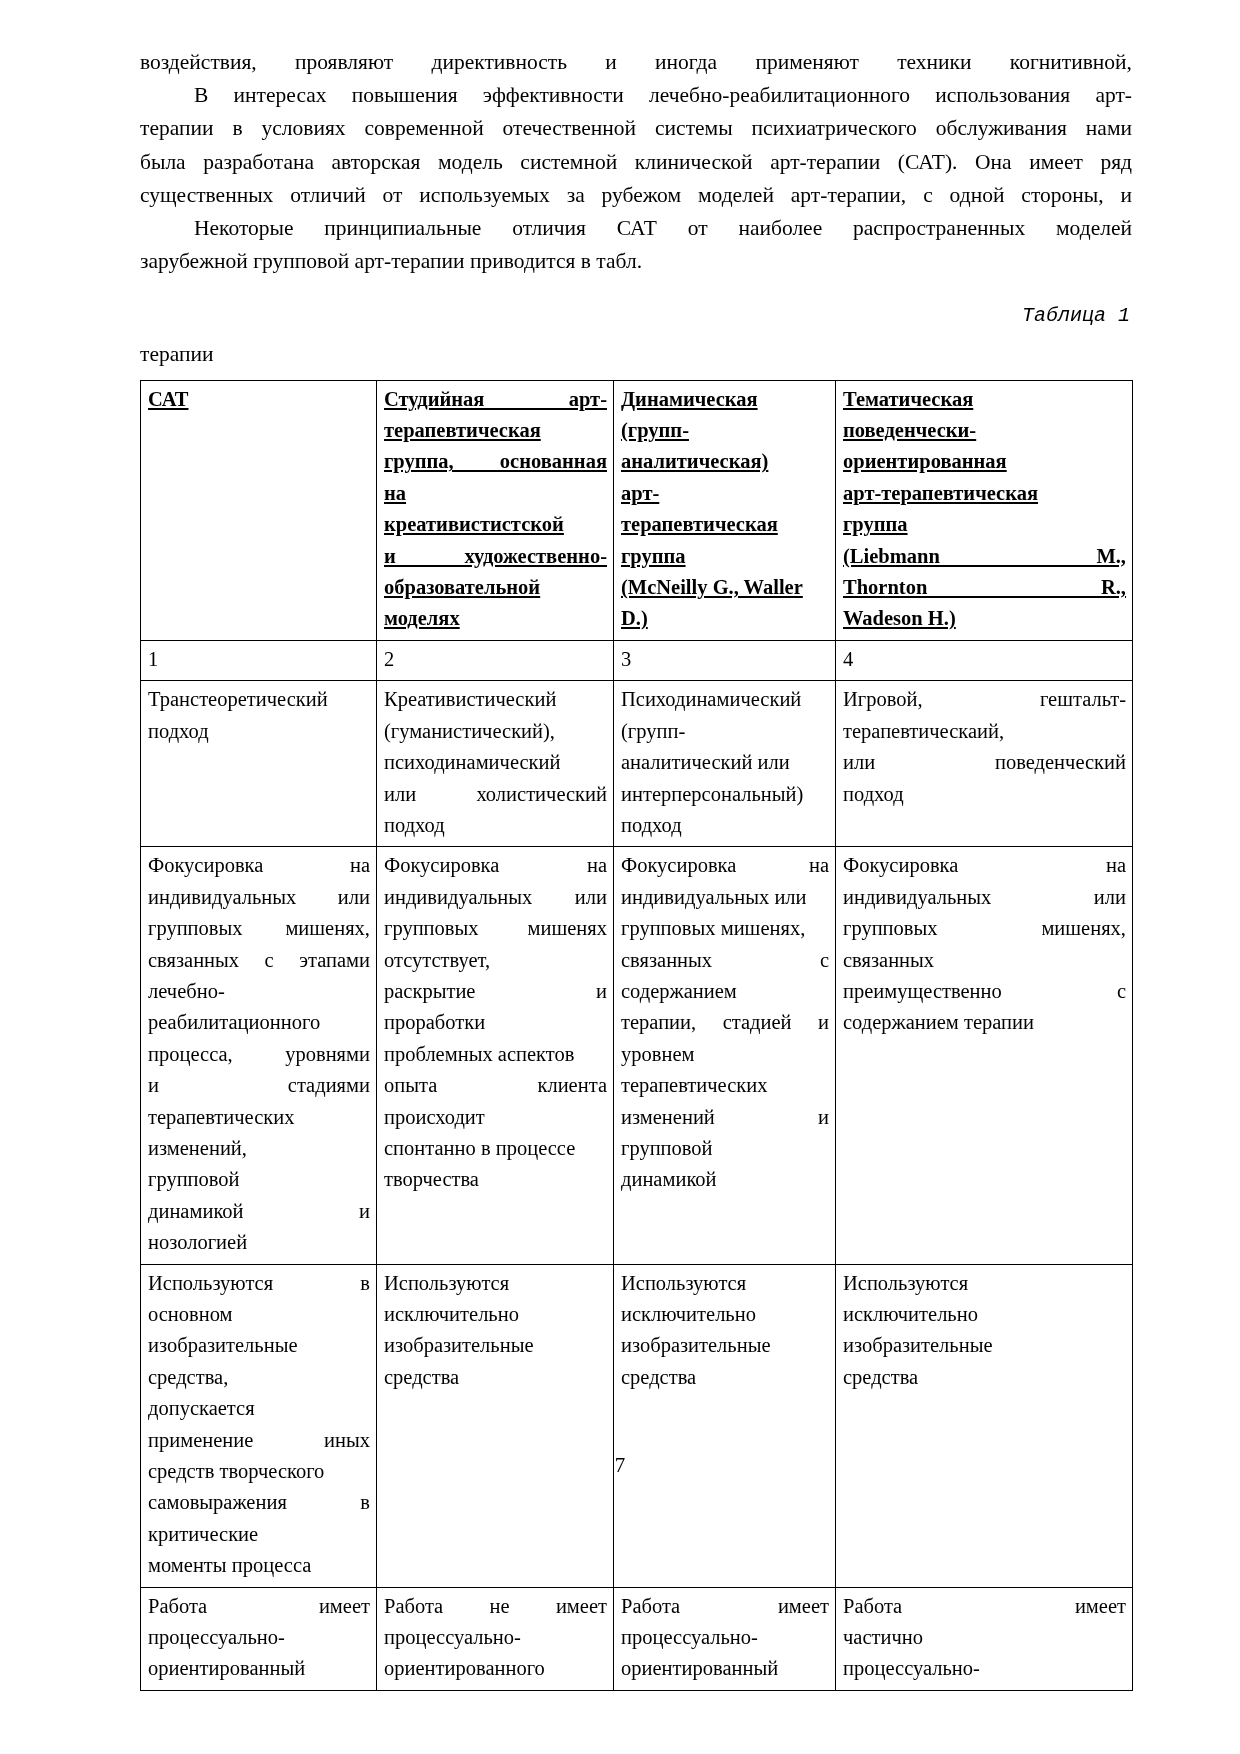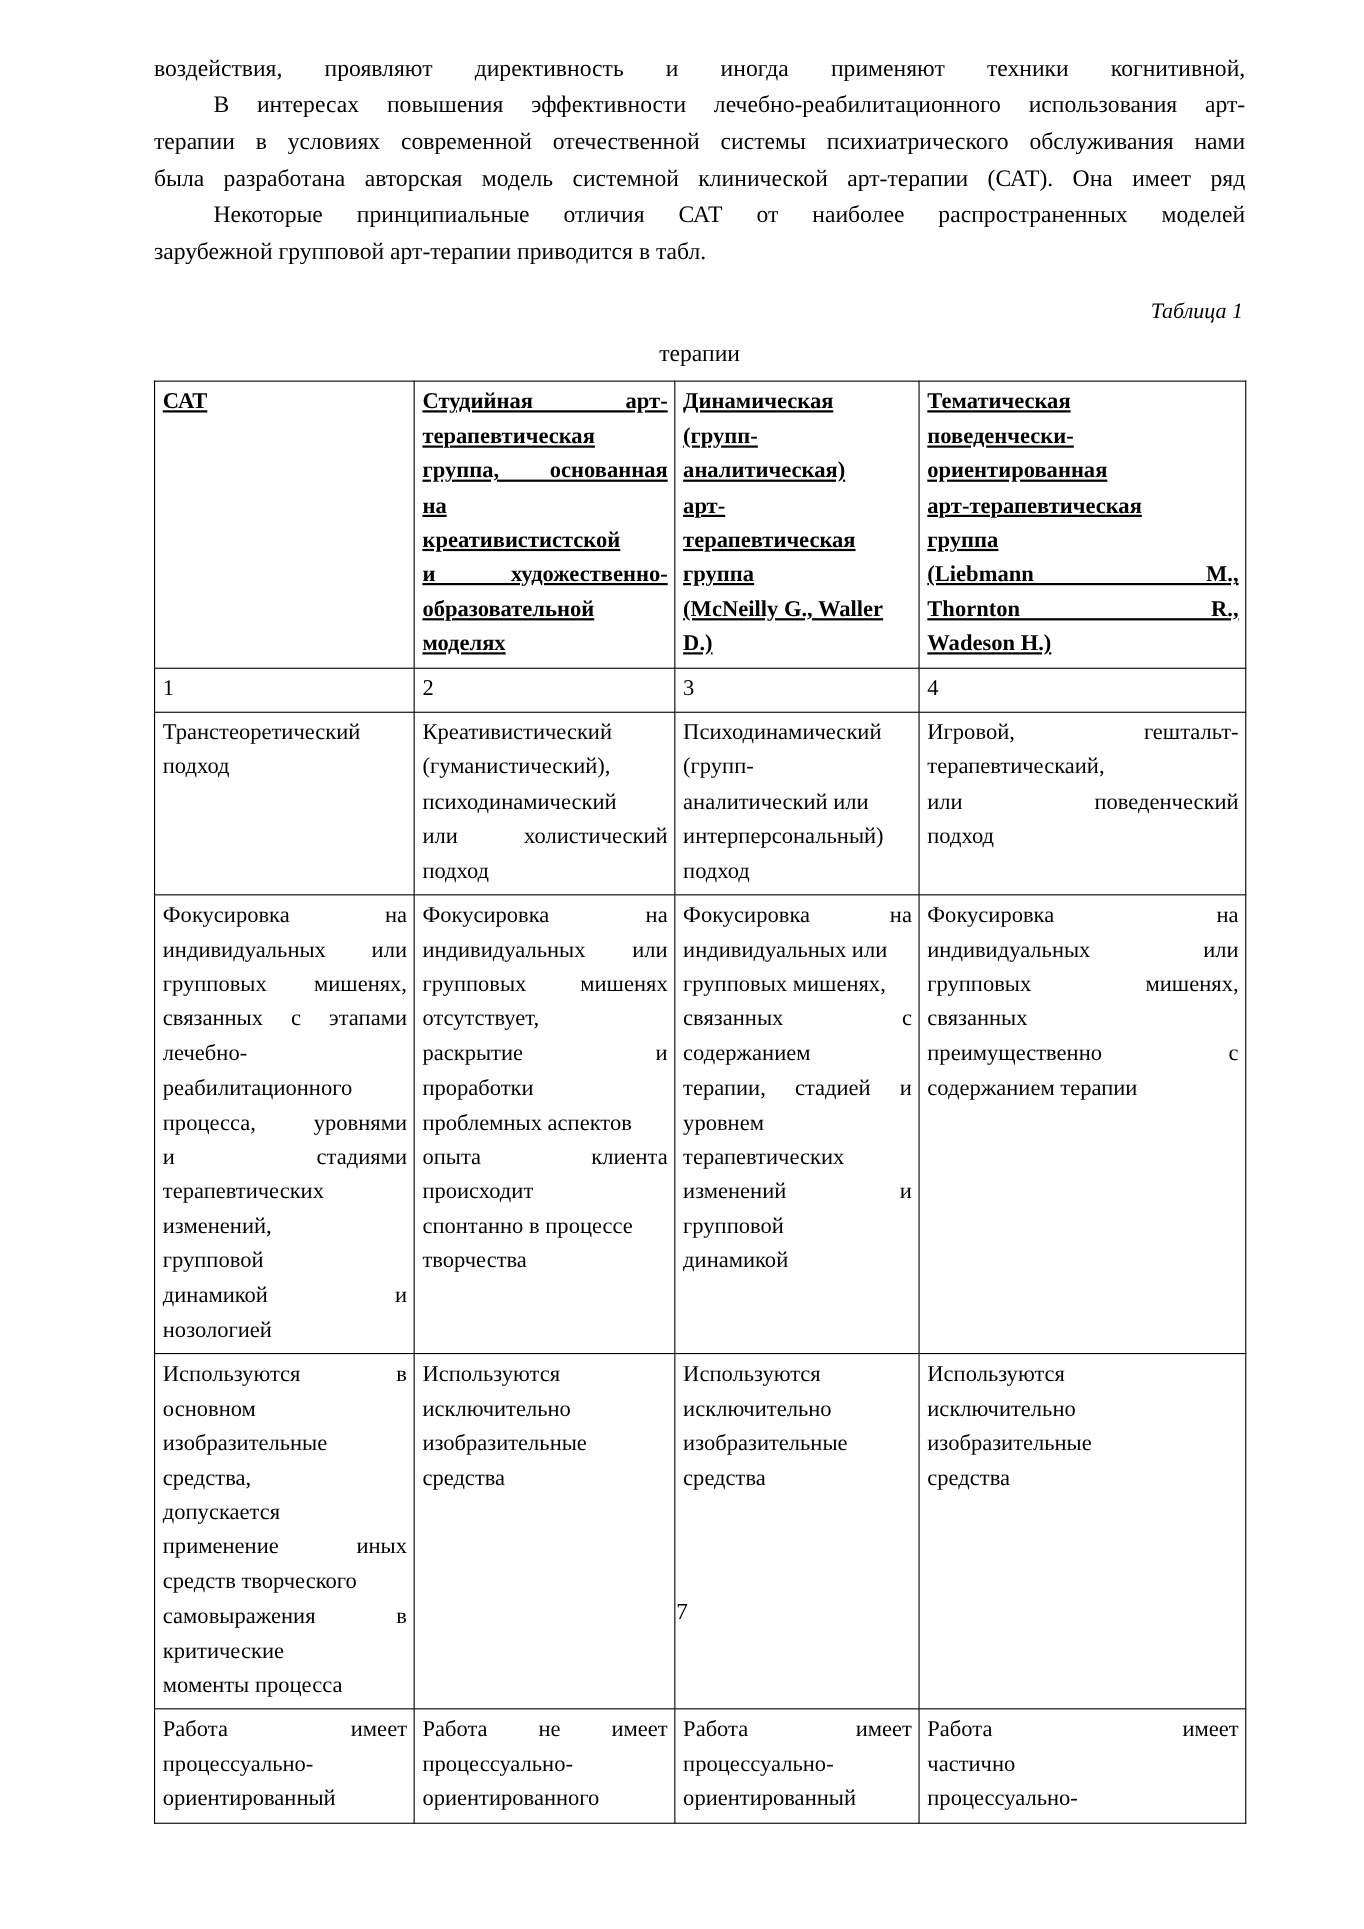--- a/index.html
+++ b/index.html
@@ -33,20 +33,21 @@
   .para-block p {
     margin: 0;
   }
   .table-number {
     font-size: 20px;
     font-style: italic;
     text-align: right;
     margin: 22px 0 0 0;
     line-height: 32px;
     padding-right: 2px;
+    font-family: Liberation Mono, monospace;
   }
   .table-caption {
     font-size: 21.5px;
     line-height: 33.2px;
     text-align: center;
     margin: 6px 0 8px 0;
   }
   table.cmp {
     border-collapse: collapse;
     width: 992px;
@@ -97,31 +98,32 @@
 <div class="page">
 
   <div class="para-block">
     <p class="body-text">
       <span class="j">воздействия, проявляют директивность и иногда применяют техники когнитивной,</span>
     </p>
     <p class="body-text">
       <span class="j" style="text-indent:54px;">В интересах повышения эффективности лечебно-реабилитационного использования арт-</span>
       <span class="j">терапии в условиях современной отечественной системы психиатрического обслуживания нами</span>
       <span class="j">была разработана авторская модель системной клинической арт-терапии (САТ). Она имеет ряд</span>
+      <span class="j">существенных отличий от используемых за рубежом моделей арт-терапии, с одной стороны, и</span>
     </p>
     <p class="body-text">
       <span class="j" style="text-indent:54px;">Некоторые принципиальные отличия САТ от наиболее распространенных моделей</span>
       <span class="l">зарубежной групповой арт-терапии приводится в табл.</span>
     </p>
   </div>
 
   <div class="table-number">Таблица 1</div>
 
   <div class="table-caption">
-    <span style="display:block;text-align:center;">терапии</span>
+    <span style="display:block;text-align:left;">терапии</span>
   </div>
 
   <table class="cmp">
     <colgroup>
       <col style="width:236px;">
       <col style="width:237px;">
       <col style="width:222px;">
       <col style="width:297px;">
     </colgroup>
     <tbody>

